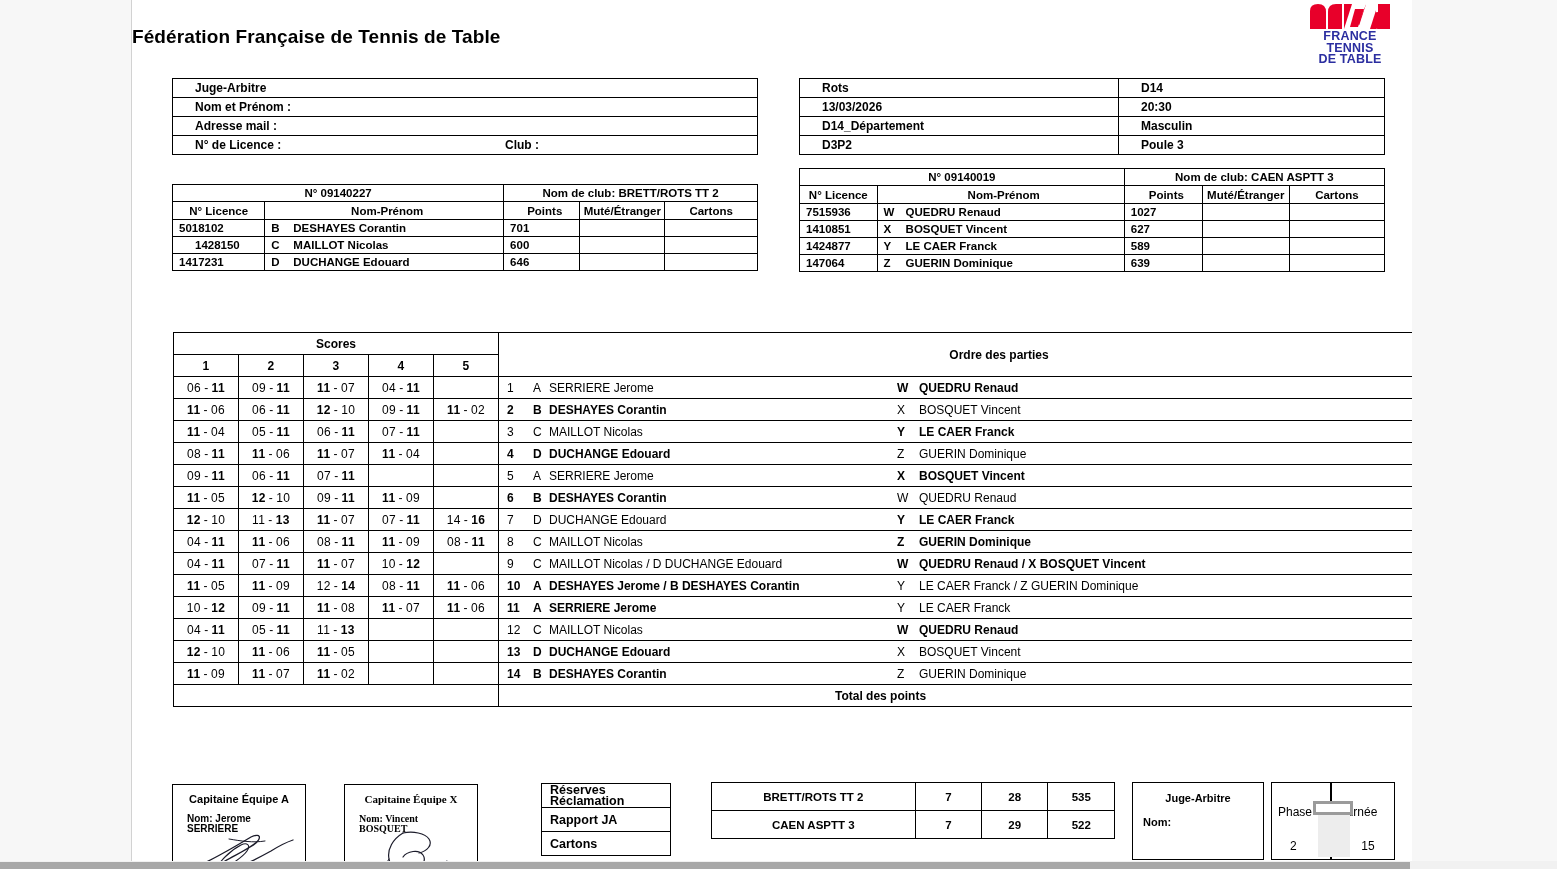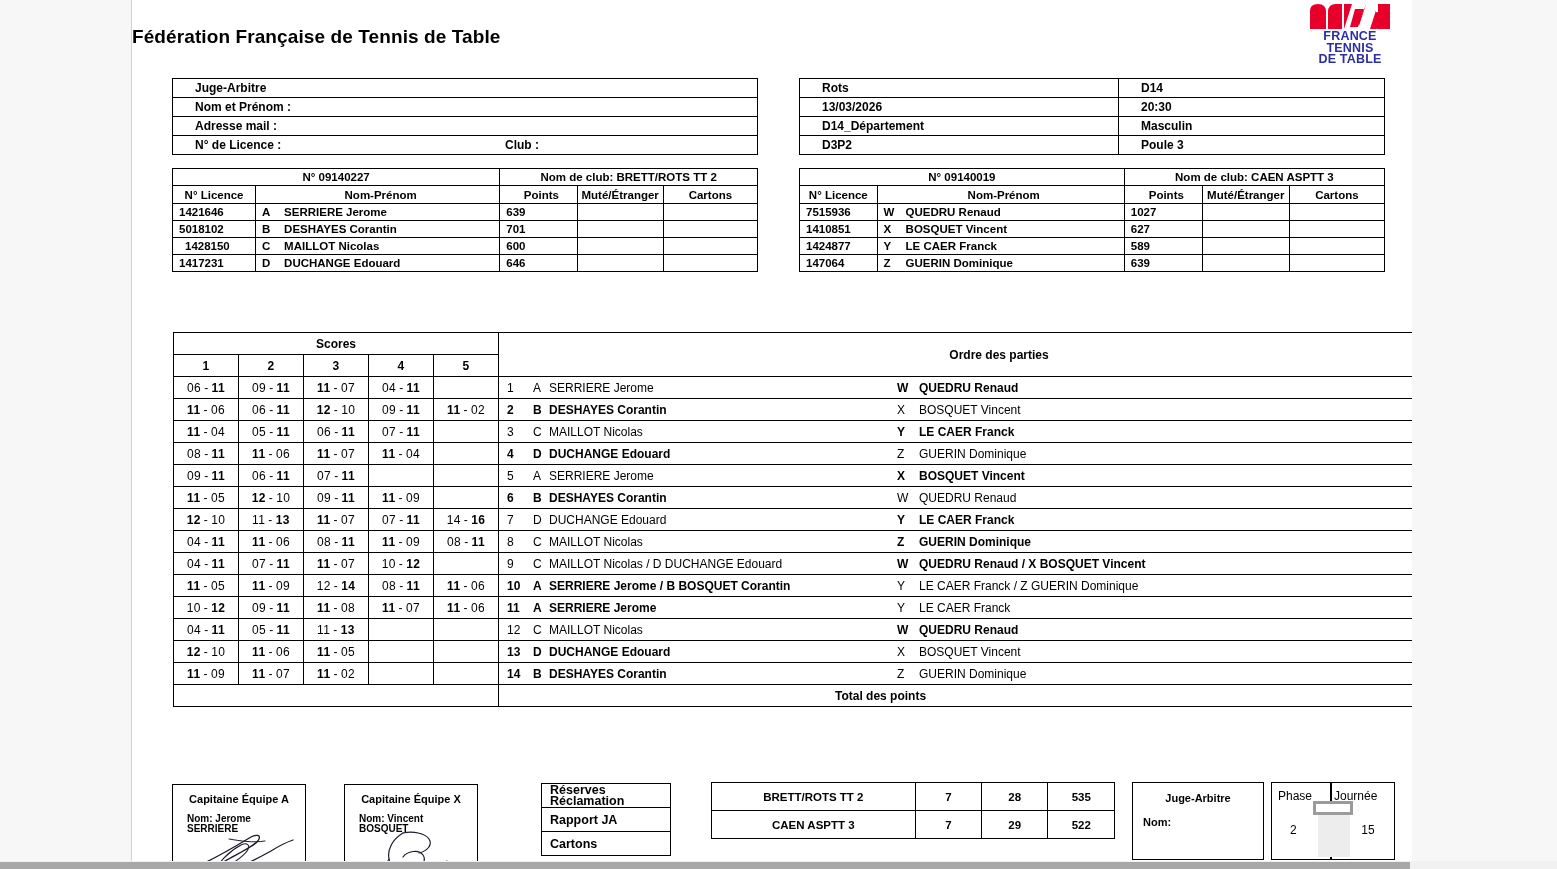--- a/index.html
+++ b/index.html
@@ -65,21 +65,21 @@
   #info-block{left:667px;top:78px;width:586px;}
   #info-block table{width:586px;}
   #info-block td{height:18px;font-size:12px;padding-left:22px;}
   #info-block td.c1{width:296px;}
 
   
   .teamblk table{width:586px;}
   .teamblk td{height:16px;font-size:11.5px;}
   .teamblk td.center{text-align:center;}
   .teamblk .hdr td{text-align:center;height:17px;}
-  #teamA{left:40px;top:168px;}
+  #teamA{left:40px;top:184px;}
   #teamB{left:667px;top:168px;}
   .tc-lic{width:72px;text-align:center;}
   .tc-name{width:250px;padding-left:6px;}
   .tc-pts{width:73px;padding-left:6px;}
   .tc-mut{width:88px;}
   .tc-car{width:97px;}
   .namecell .L{display:inline-block;width:22px;}
 
   
   #maintable{left:41px;top:332px;}
@@ -100,42 +100,42 @@
   .home{display:inline-block;width:390px;}
   .pointscell{width:82px;text-align:center;font-weight:bold;font-size:12px;}
   .totalrow td{height:22px;margin-left:20px;}
   .totallab{text-align:left;padding-left:336px;font-weight:bold;}
 
   
   .capt{border:1px solid #000;position:absolute;width:132px;height:80px;overflow:hidden;}
   .capt .t{text-align:center;font-size:11px;font-weight:bold;margin-top:8px;}
   .capt .n{font-size:10px;font-weight:bold;margin:9px 0 0 14px;line-height:9.5px;}
   #captA{left:40px;top:784px;}
-  #captB{left:212px;top:784px;}
+  #captB{left:212px;top:784px;font-family:Liberation Serif, serif;}
   .sig{position:absolute;left:10px;top:42px;width:120px;height:46px;}
 
   #resblk{position:absolute;left:409px;top:783px;width:144px;}
   #resblk table{width:130px;}
   #resblk td{height:23px;padding-left:8px;font-size:12.5px;font-weight:bold;}
   #resblk td.two{height:18px;line-height:9px;padding-top:1px;}
   #resblk .small{display:block;font-size:12.5px;line-height:11px;}
 
   #sumblk{position:absolute;left:579px;top:782px;}
   #sumblk table{width:404px;}
   #sumblk td{height:27px;text-align:center;font-size:11.5px;font-weight:bold;}
   .su-name{width:204px;}
   .su-n{width:66px;}
 
   #jablk{position:absolute;left:1000px;top:782px;width:130px;height:76px;border:1px solid #000;}
   #jablk .t{text-align:center;font-size:11px;font-weight:bold;margin-top:9px;}
   #jablk .n{font-size:11px;font-weight:bold;margin:12px 0 0 10px;}
 
   #phase{position:absolute;left:1139px;top:782px;width:58px;height:76px;border:1px solid #000;}
   #journee{position:absolute;left:1199px;top:782px;width:62px;height:76px;border:1px solid #000;}
-  .pj .lab{font-size:12px;font-weight:normal;margin-top:6px;text-align:center;}
+  .pj .lab{font-size:12px;font-weight:normal;margin-top:22px;text-align:center;}
   .pj .val{font-size:12px;font-weight:normal;margin-top:20px;text-align:center;}
   #journee .lab{text-align:left;padding-left:2px;}
   #journee .val{text-align:center;padding-left:10px;}
   #phase .lab{text-align:left;padding-left:6px;}
   #phase .val{text-align:left;padding-left:18px;}
 </style>
 </head>
 <body>
 
 <div class="viewport">
@@ -214,35 +214,28 @@
           <td class="center" colspan="3">Nom de club: BRETT/ROTS TT 2</td>
         </tr>
         <tr class="hdr">
           <td class="tc-lic">N° Licence</td>
           <td class="tc-name center">Nom-Prénom</td>
           <td class="tc-pts center">Points</td>
           <td class="tc-mut">Muté/Étranger</td>
           <td class="tc-car">Cartons</td>
         </tr>
         <tr>
-          <td class="tc-lic" style="text-align:left;padding-left:6px;">1421646</td>
-          <td class="tc-name namecell"><span class="L">A</span><span>SERRIERE Jerome</span></td>
-          <td class="tc-pts">639</td>
-          <td class="tc-mut"></td>
-          <td class="tc-car"></td>
-        </tr>
-        <tr>
           <td class="tc-lic" style="text-align:left;padding-left:6px;">5018102</td>
           <td class="tc-name namecell"><span class="L">B</span><span>DESHAYES Corantin</span></td>
           <td class="tc-pts">701</td>
           <td class="tc-mut"></td>
           <td class="tc-car"></td>
         </tr>
         <tr>
-          <td class="tc-lic" style="text-align:left;padding-left:12px;">1428150</td>
+          <td class="tc-lic" style="text-align:left;padding-left:22px;">1428150</td>
           <td class="tc-name namecell"><span class="L">C</span><span>MAILLOT Nicolas</span></td>
           <td class="tc-pts">600</td>
           <td class="tc-mut"></td>
           <td class="tc-car"></td>
         </tr>
         <tr>
           <td class="tc-lic" style="text-align:left;padding-left:6px;">1417231</td>
           <td class="tc-name namecell"><span class="L">D</span><span>DUCHANGE Edouard</span></td>
           <td class="tc-pts">646</td>
           <td class="tc-mut"></td>
@@ -395,21 +388,21 @@
               <td class="sc"></td>
               <td class="ordre"><span class="home"><span class="idxn">9</span><span class="ltn">C</span><span class="">MAILLOT Nicolas / D   DUCHANGE Edouard</span></span><span><span class="lt" style="width:22px;">W</span><span class="bold">QUEDRU Renaud / X   BOSQUET Vincent</span></span></td>
               <td class="pointscell">0 - 1</td>
             </tr>
             <tr>
               <td class="sc"><span class="b">11</span><span class="d">-</span><span class="n">05</span></td>
               <td class="sc"><span class="b">11</span><span class="d">-</span><span class="n">09</span></td>
               <td class="sc"><span class="n">12</span><span class="d">-</span><span class="b">14</span></td>
               <td class="sc"><span class="n">08</span><span class="d">-</span><span class="b">11</span></td>
               <td class="sc"><span class="b">11</span><span class="d">-</span><span class="n">06</span></td>
-              <td class="ordre"><span class="home"><span class="idx">10</span><span class="lt">A</span><span class="bold">SERRIERE Jerome / B   BOSQUET Corantin</span></span><span><span class="ltn" style="width:22px;">Y</span><span class="">LE CAER Franck / Z   GUERIN Dominique</span></span></td>
+              <td class="ordre"><span class="home"><span class="idx">10</span><span class="lt">A</span><span class="bold">DESHAYES Jerome / B   DESHAYES Corantin</span></span><span><span class="ltn" style="width:22px;">Y</span><span class="">LE CAER Franck / Z   GUERIN Dominique</span></span></td>
               <td class="pointscell">1 - 0</td>
             </tr>
             <tr>
               <td class="sc"><span class="n">10</span><span class="d">-</span><span class="b">12</span></td>
               <td class="sc"><span class="n">09</span><span class="d">-</span><span class="b">11</span></td>
               <td class="sc"><span class="b">11</span><span class="d">-</span><span class="n">08</span></td>
               <td class="sc"><span class="b">11</span><span class="d">-</span><span class="n">07</span></td>
               <td class="sc"><span class="b">11</span><span class="d">-</span><span class="n">06</span></td>
               <td class="ordre"><span class="home"><span class="idx">11</span><span class="lt">A</span><span class="bold">SERRIERE Jerome</span></span><span><span class="ltn" style="width:22px;">Y</span><span class="">LE CAER Franck</span></span></td>
               <td class="pointscell">1 - 0</td>

